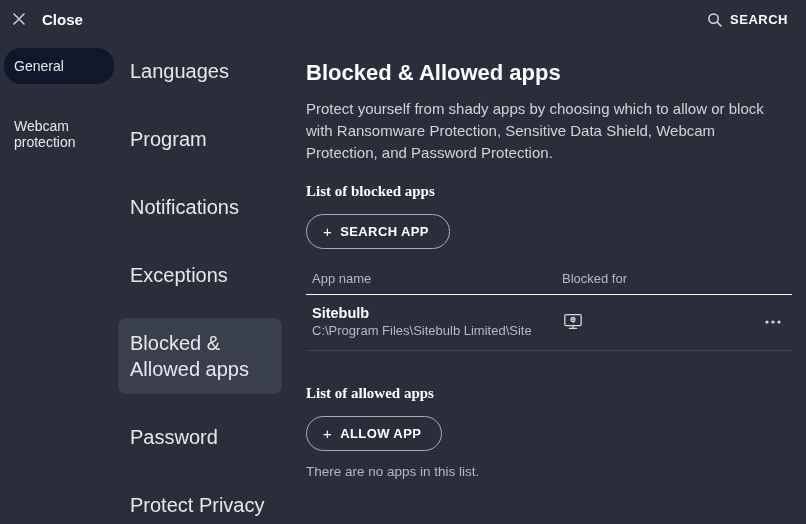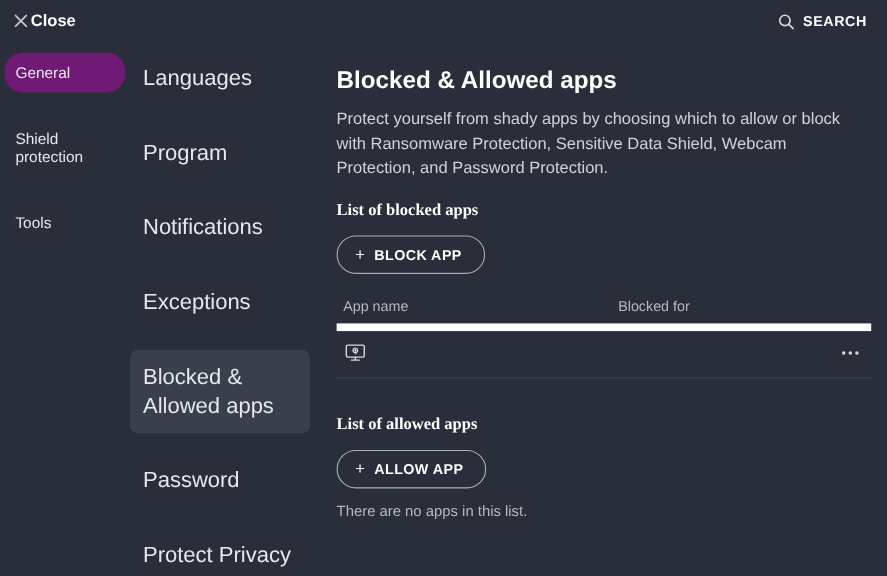--- a/index.html
+++ b/index.html
@@ -10,42 +10,42 @@
     font-family: -apple-system, BlinkMacSystemFont, "Segoe UI", Arial, sans-serif;
     font-size: 14px;
   }
   .header {
     display: flex;
     align-items: center;
     justify-content: space-between;
     height: 38px;
     padding: 0 18px 0 10px;
   }
-  .header-left { display: flex; align-items: center; }
+  .header-left { display: flex; align-items: center; gap: 14px; }
   .close-x {
     width: 18px; height: 18px; display: flex; align-items: center; justify-content: center;
     color: #c4c8d0; cursor: pointer; font-size: 14px; line-height: 1;
   }
   .close-label { font-size: 15px; font-weight: 600; color: #fff; }
   .header-right { display: flex; align-items: flex-end; gap: 8px; cursor: pointer; }
   .search-icon { color: #d6d9e0; display: inline-flex; }
   .search-label { font-weight: 700; letter-spacing: 0.5px; font-size: 13px; color: #fff; }
 
   .body { display: flex; height: calc(524px - 38px); }
 
   .col1 { width: 118px; padding-top: 8px; }
   .col1-item {
     padding: 10px 10px;
     font-size: 14px;
     color: #e6e8ec;
     cursor: pointer;
     border-radius: 6px;
     margin: 2px 4px 24px 4px;
   }
-  .col1-item.active { background: #701a75; border-radius: 17px; }
+  .col1-item.active { background: #0f172a; border-radius: 17px; }
 
   .col2 { width: 170px; padding-top: 8px; }
   .col2-item {
     padding: 12px 12px;
     font-size: 20px;
     color: #e6e8ec;
     cursor: pointer;
     border-radius: 8px;
     margin: 0 6px 18px 0;
     line-height: 1.3;
@@ -76,21 +76,21 @@
     background: transparent;
   }
   .plus-icon { font-size: 15px; font-weight: 400; line-height: 1; }
 
   .table { margin-top: 22px; }
   .thead {
     display: flex;
     font-size: 13px;
     color: #b5b9c4;
     padding: 0 6px 8px 6px;
-    border-bottom: 7px solid #ffffff;
+    border-bottom: 1px solid #ffffff;
   }
   .th-name { flex: 0 0 250px; }
   .th-blocked { flex: 1; }
 
   .trow {
     display: flex;
     align-items: center;
     padding: 10px 6px 12px 6px;
     border-bottom: 1px solid #3f4452;
   }
@@ -124,51 +124,54 @@
           <path d="M11 11 L15 15" stroke="currentColor" stroke-width="1.6" stroke-linecap="round"></path>
         </svg>
     </span>
     <span class="search-label">SEARCH</span>
   </div>
 </div>
 
 <div class="body">
   <div class="col1">
     <div class="col1-item active"><span>General</span></div>
-    <div class="col1-item"><span>Shield protection</span></div>
-    <div class="col1-item"><span>Tools</span></div>
+    <div class="col1-item"><span>Webcam protection</span></div>
   </div>
 
   <div class="col2">
     <div class="col2-item"><span>Languages</span></div>
     <div class="col2-item"><span>Program</span></div>
     <div class="col2-item"><span>Notifications</span></div>
     <div class="col2-item"><span>Exceptions</span></div>
     <div class="col2-item active"><span>Blocked &amp; Allowed apps</span></div>
     <div class="col2-item"><span>Password</span></div>
     <div class="col2-item"><span>Protect Privacy</span></div>
     <div class="col2-item"><span>Troubleshooting</span></div>
   </div>
 
   <div class="main">
     <h1 class="page-title">Blocked &amp; Allowed apps</h1>
     <p class="page-desc">Protect yourself from shady apps by choosing which to allow or block with Ransomware Protection, Sensitive Data Shield, Webcam Protection, and Password Protection.</p>
 
     <h2 class="section-title">List of blocked apps</h2>
     <button class="pill-btn">
       <span class="plus-icon">+</span>
-      <span>BLOCK APP</span>
+      <span>SEARCH APP</span>
     </button>
 
     <div class="table">
       <div class="thead">
         <div class="th-name">App name</div>
         <div class="th-blocked">Blocked for</div>
       </div>
       <div class="trow">
+        <div class="td-name">
+          <div class="app-name">Sitebulb</div>
+          <div class="app-path">C:\Program Files\Sitebulb Limited\Site</div>
+        </div>
         <div class="td-blocked">
           <span class="blocked-icon">
             <svg width="22" height="20" viewBox="0 0 24 22">
               <rect x="3" y="3" width="18" height="12" rx="1.5" stroke="currentColor" stroke-width="1.4" fill="none"></rect>
               <path d="M8 18 H16 M12 15 V18" stroke="currentColor" stroke-width="1.4" stroke-linecap="round"></path>
               <circle cx="12" cy="8.2" r="2.3" stroke="currentColor" stroke-width="1.2" fill="none"></circle>
               <path d="M12 6.8 V9.6 M10.6 8.2 H13.4" stroke="currentColor" stroke-width="1.1"></path>
               <path d="M12 12.2 L13 10.8" stroke="currentColor" stroke-width="1.1"></path>
             </svg>
           </span>

